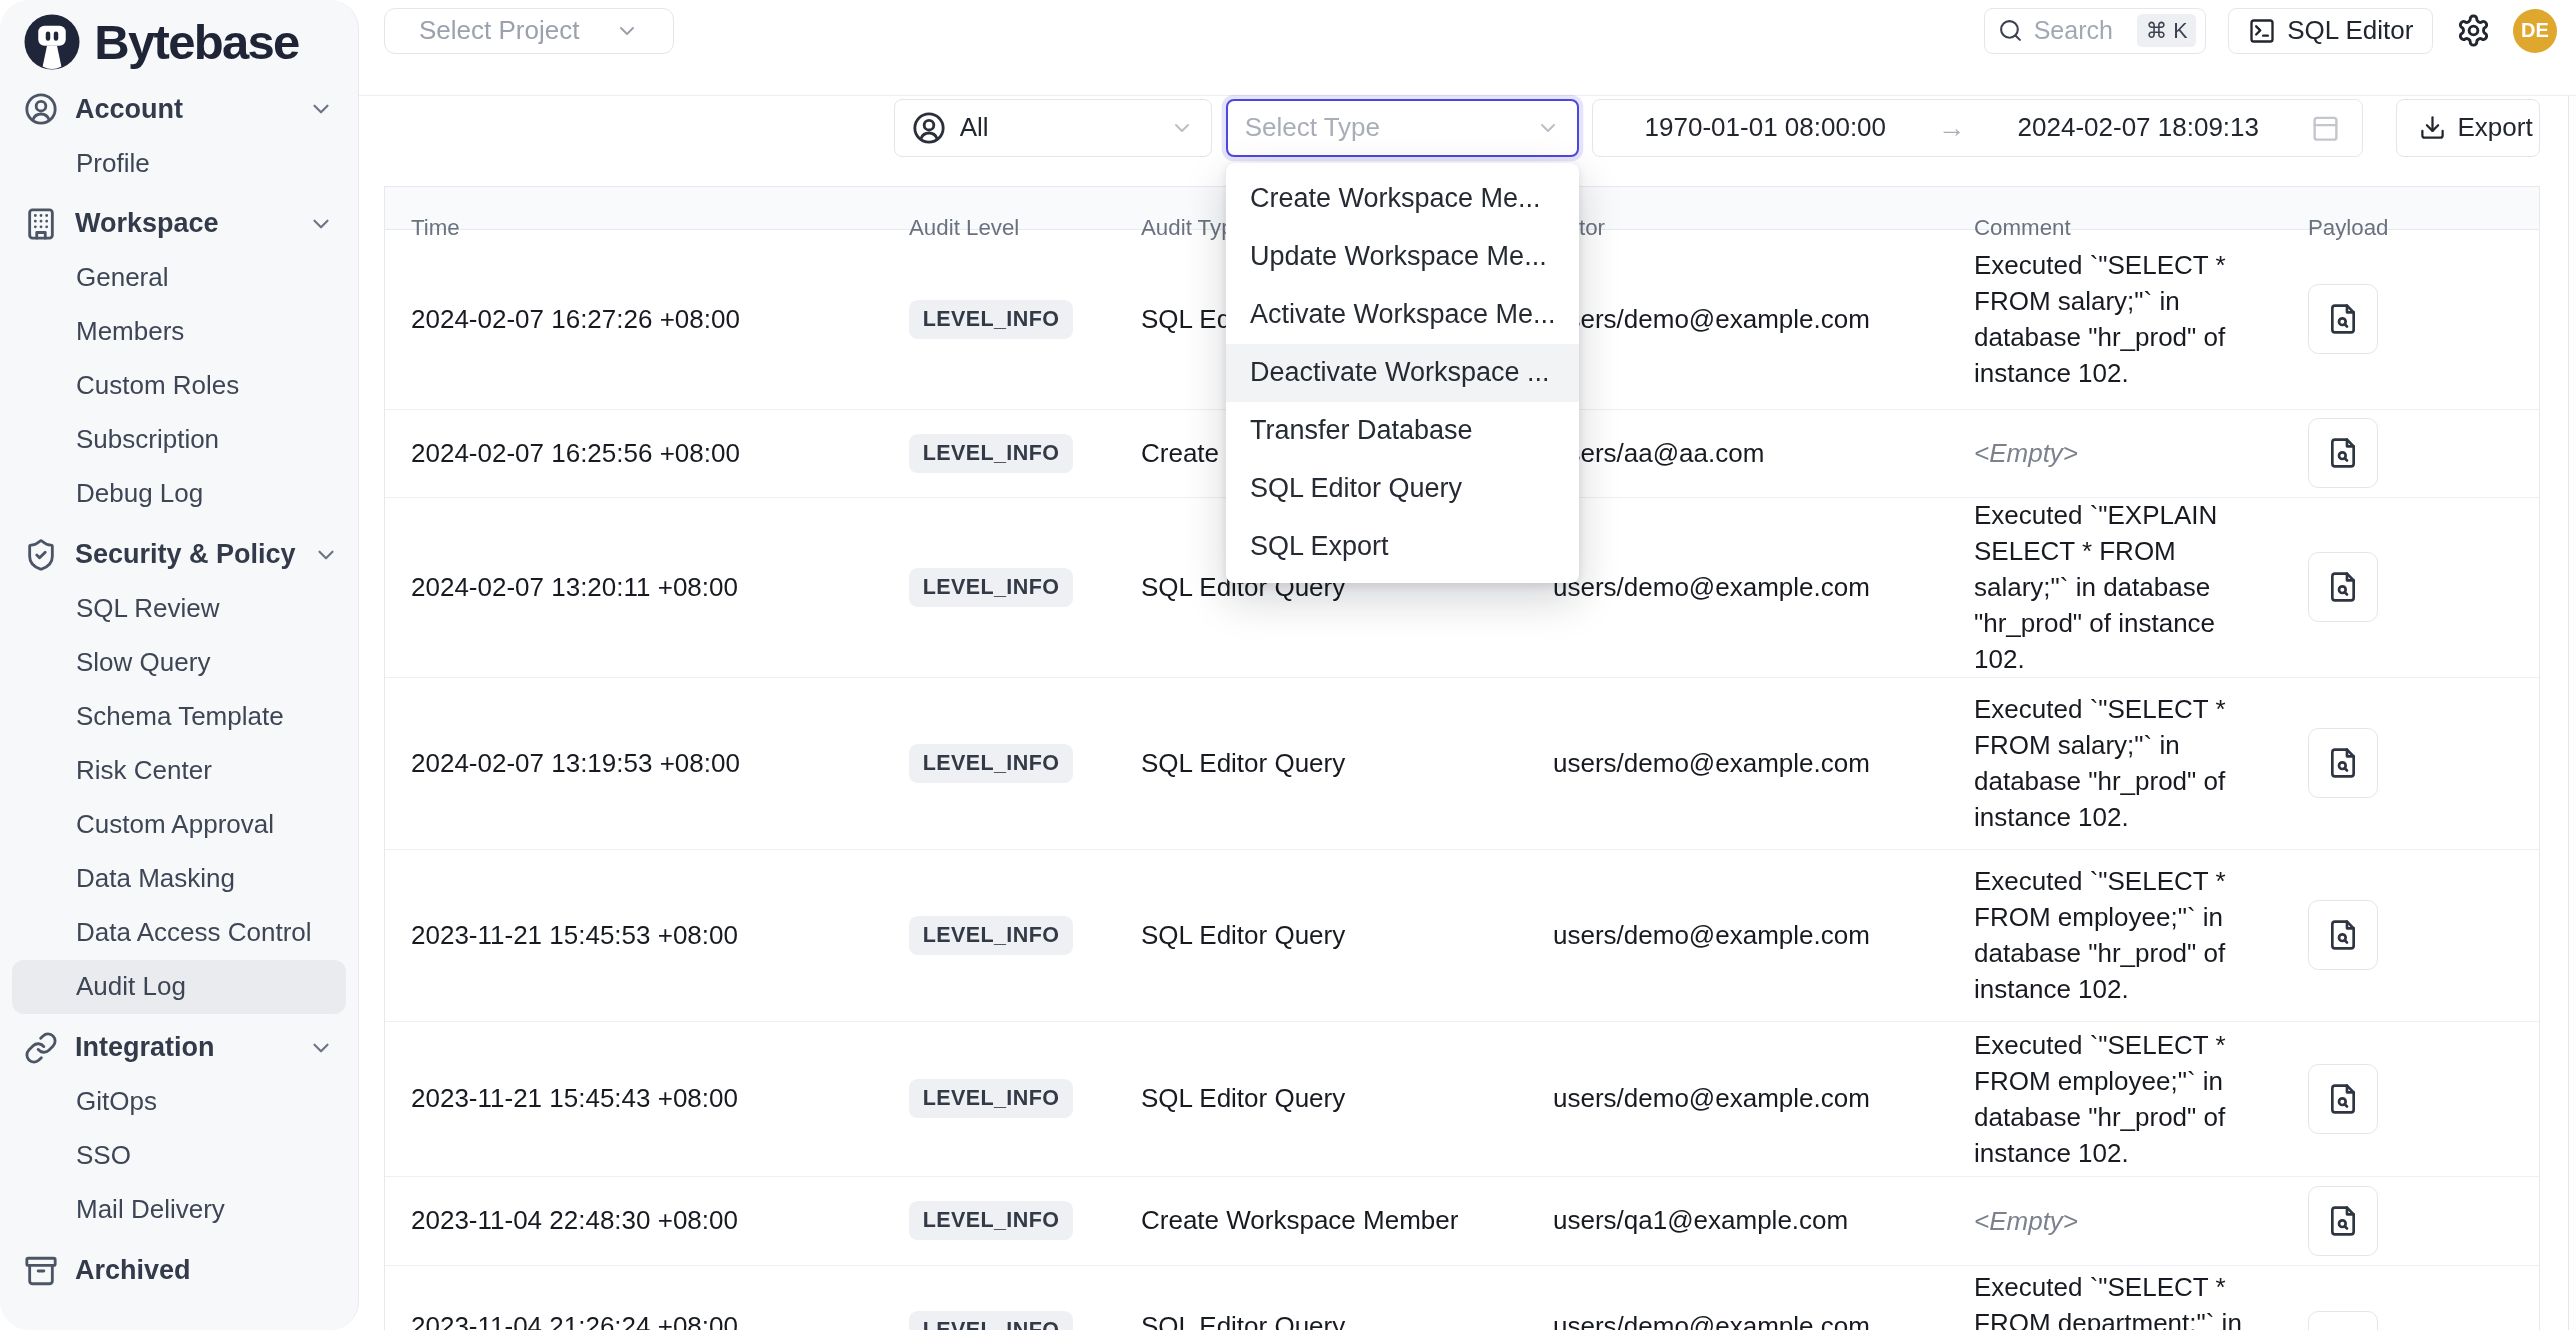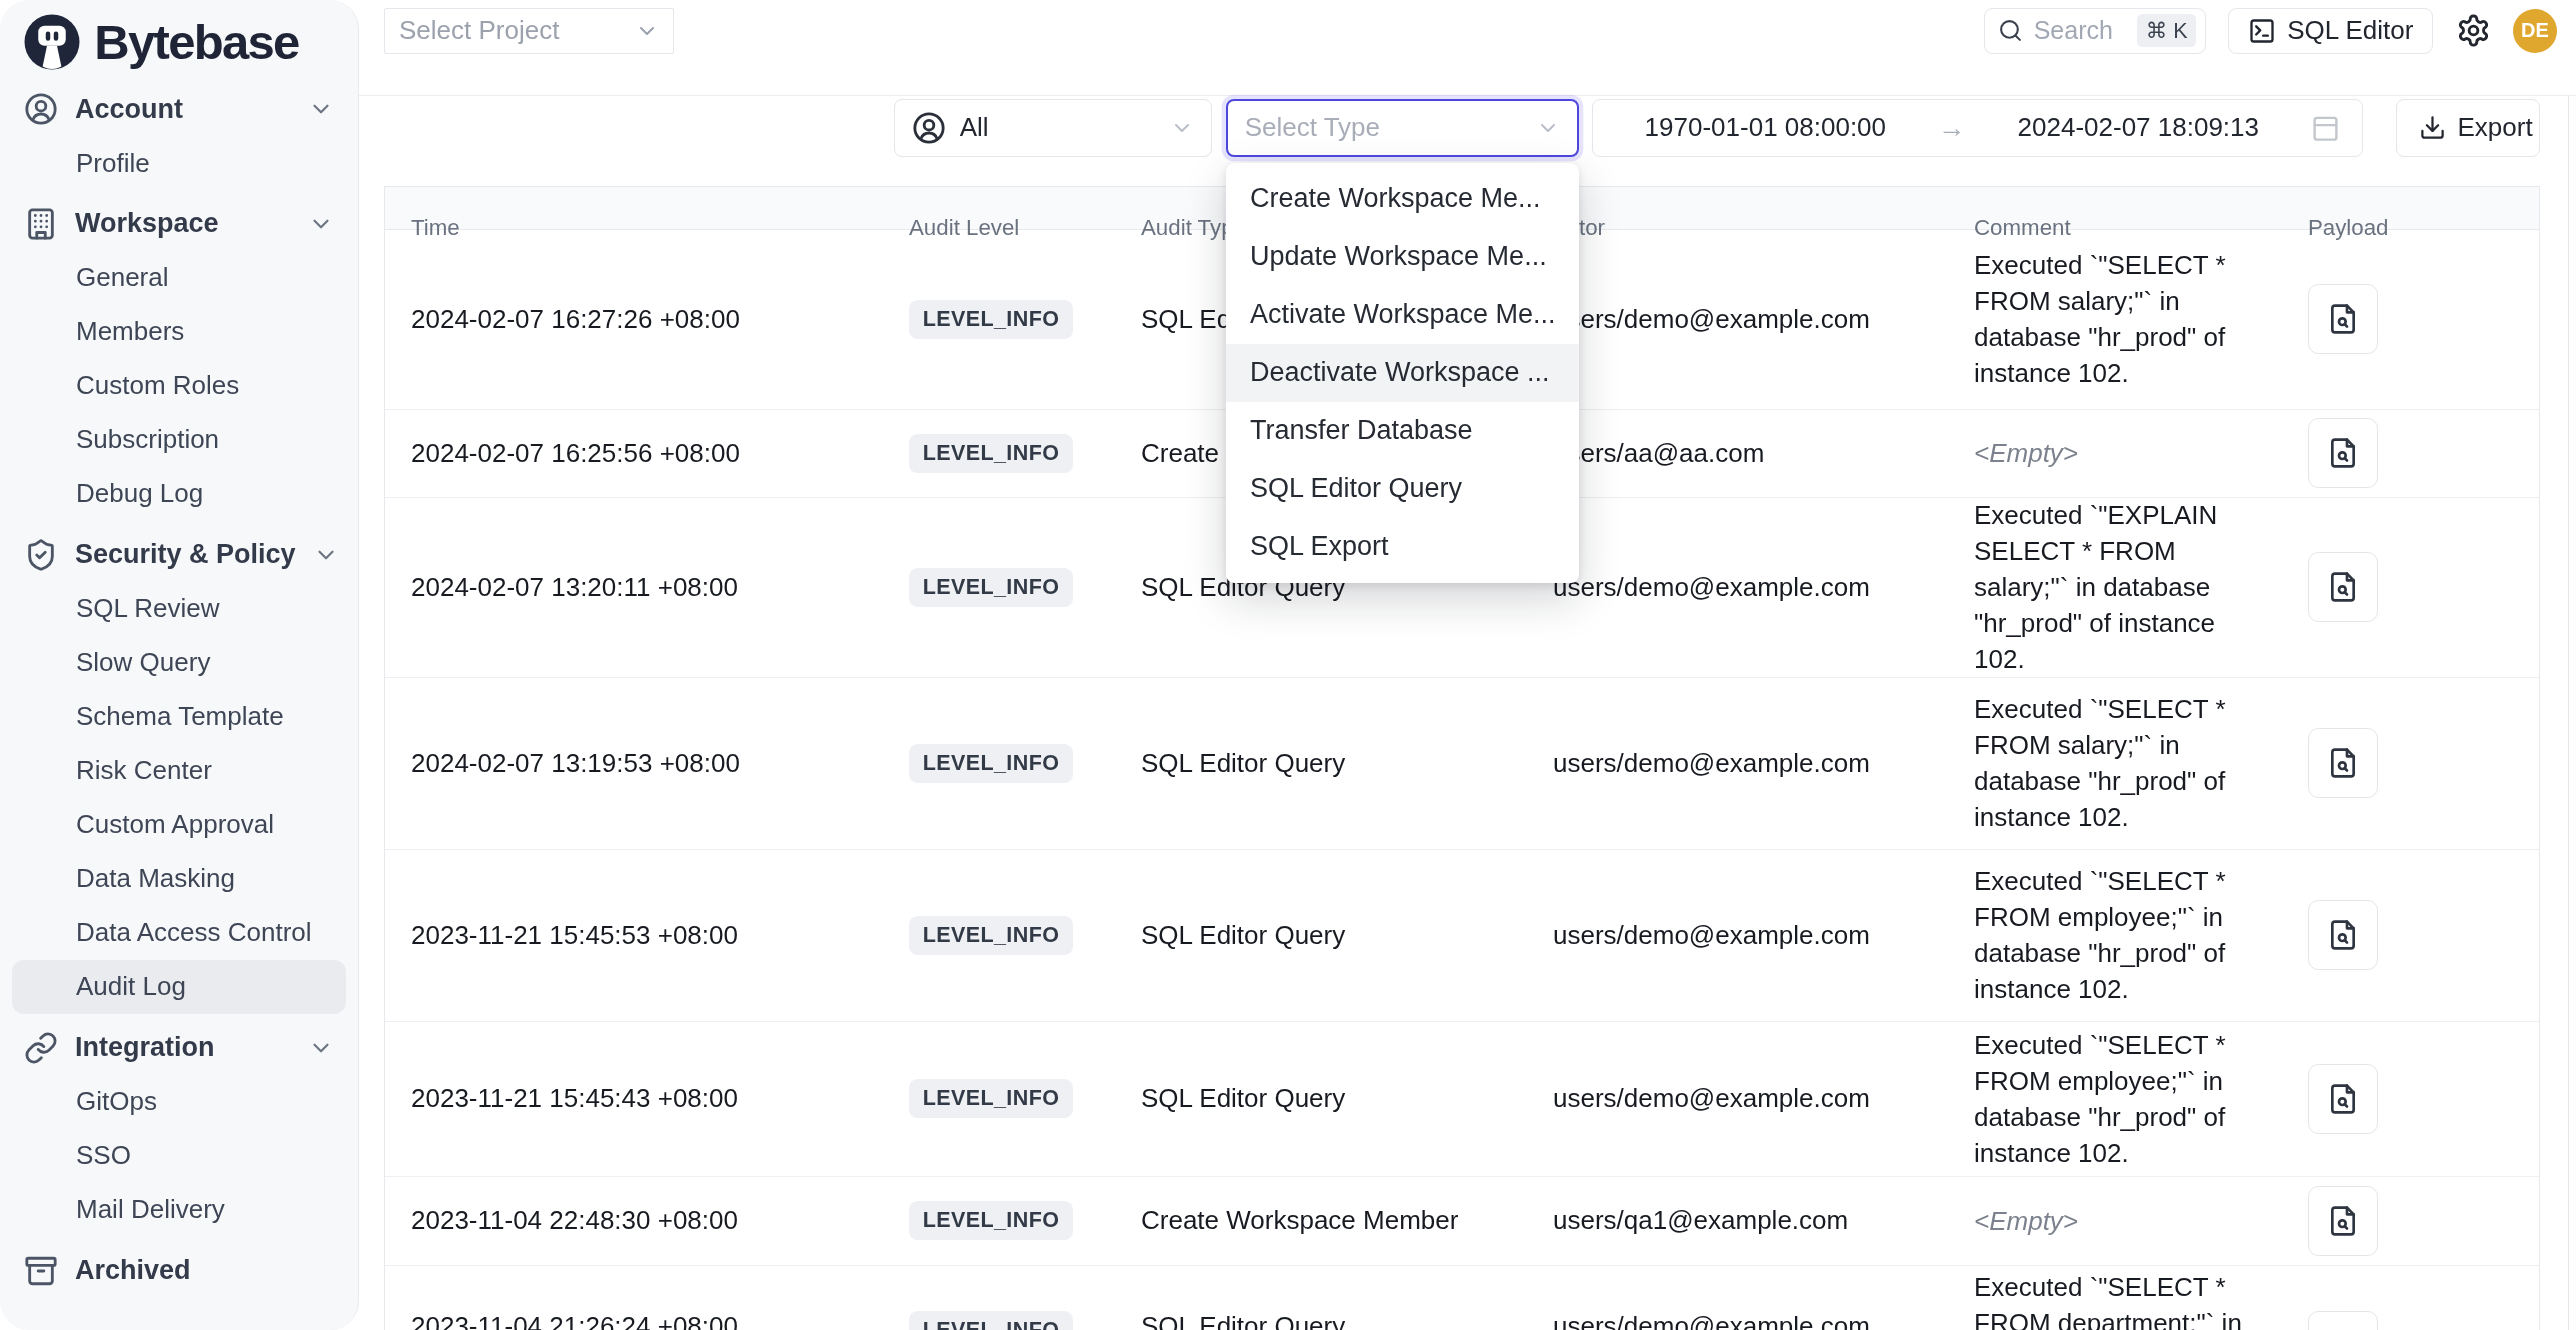--- a/index.html
+++ b/index.html
@@ -16,21 +16,21 @@
   .nav-group-header.gap-top { margin-top:6.9px; }
   .nav-group-header svg.gicon { width:34px; height:34px; stroke:#4c5565; flex:none; }
   .nav-group-label { font-size:27px; font-weight:600; color:#333a4a; white-space:nowrap; }
   .nav-chevron { margin-left:auto; width:26px; height:26px; stroke:#6d7583; flex:none; }
   .nav-item { display:flex; align-items:center; height:54px; padding-left:64px; font-size:26px; color:#3e4656; border-radius:12px; cursor:pointer; white-space:nowrap; }
   .nav-item.active { background:#e9ebef; }
 
   
   .main { flex:1; min-width:0; display:flex; flex-direction:column; }
   .topbar { height:96px; border-bottom:0.9px solid #eceef1; display:flex; justify-content:space-between; align-items:flex-start; padding:7.7px 19px 0 25px; }
-  .select-project { width:290px; height:46px; border:0.9px solid #e3e6ea; border-radius:2px; background:#fff; display:flex; align-items:center; padding:0 14px; cursor:pointer; }
+  .select-project { width:290px; height:46px; border:0.9px solid #e3e6ea; border-radius:11px; background:#fff; display:flex; align-items:center; padding:0 34px; cursor:pointer; }
   .select-project .ph { font-size:26px; color:#9ba1ad; }
   .select-project svg { margin-left:auto; width:24px; height:24px; stroke:#9ba1ad; }
   .top-right { display:flex; align-items:center; gap:22.3px; }
   .search-box { width:222px; height:46px; border:0.9px solid #e3e6ea; border-radius:8.6px; background:#fff; display:flex; align-items:center; gap:10.3px; padding:0 8.6px 0 13.7px; cursor:text; }
   .search-box svg { width:25px; height:25px; stroke:#3a414d; flex:none; }
   .search-ph { font-size:25px; color:#a2a8b3; }
   .kbd-chip { margin-left:auto; background:#edeff2; border-radius:5.2px; padding:3.4px 8.6px; font-size:21.5px; color:#3c4350; white-space:nowrap; }
   .sql-editor-btn { height:46px; border:0.9px solid #e3e6ea; border-radius:8.6px; background:#fff; display:flex; align-items:center; gap:11.2px; padding:0 19px; cursor:pointer; }
   .sql-editor-btn svg { width:28px; height:28px; stroke:#21252e; }
   .sql-editor-btn span { font-size:26px; font-weight:500; color:#21252e; }

